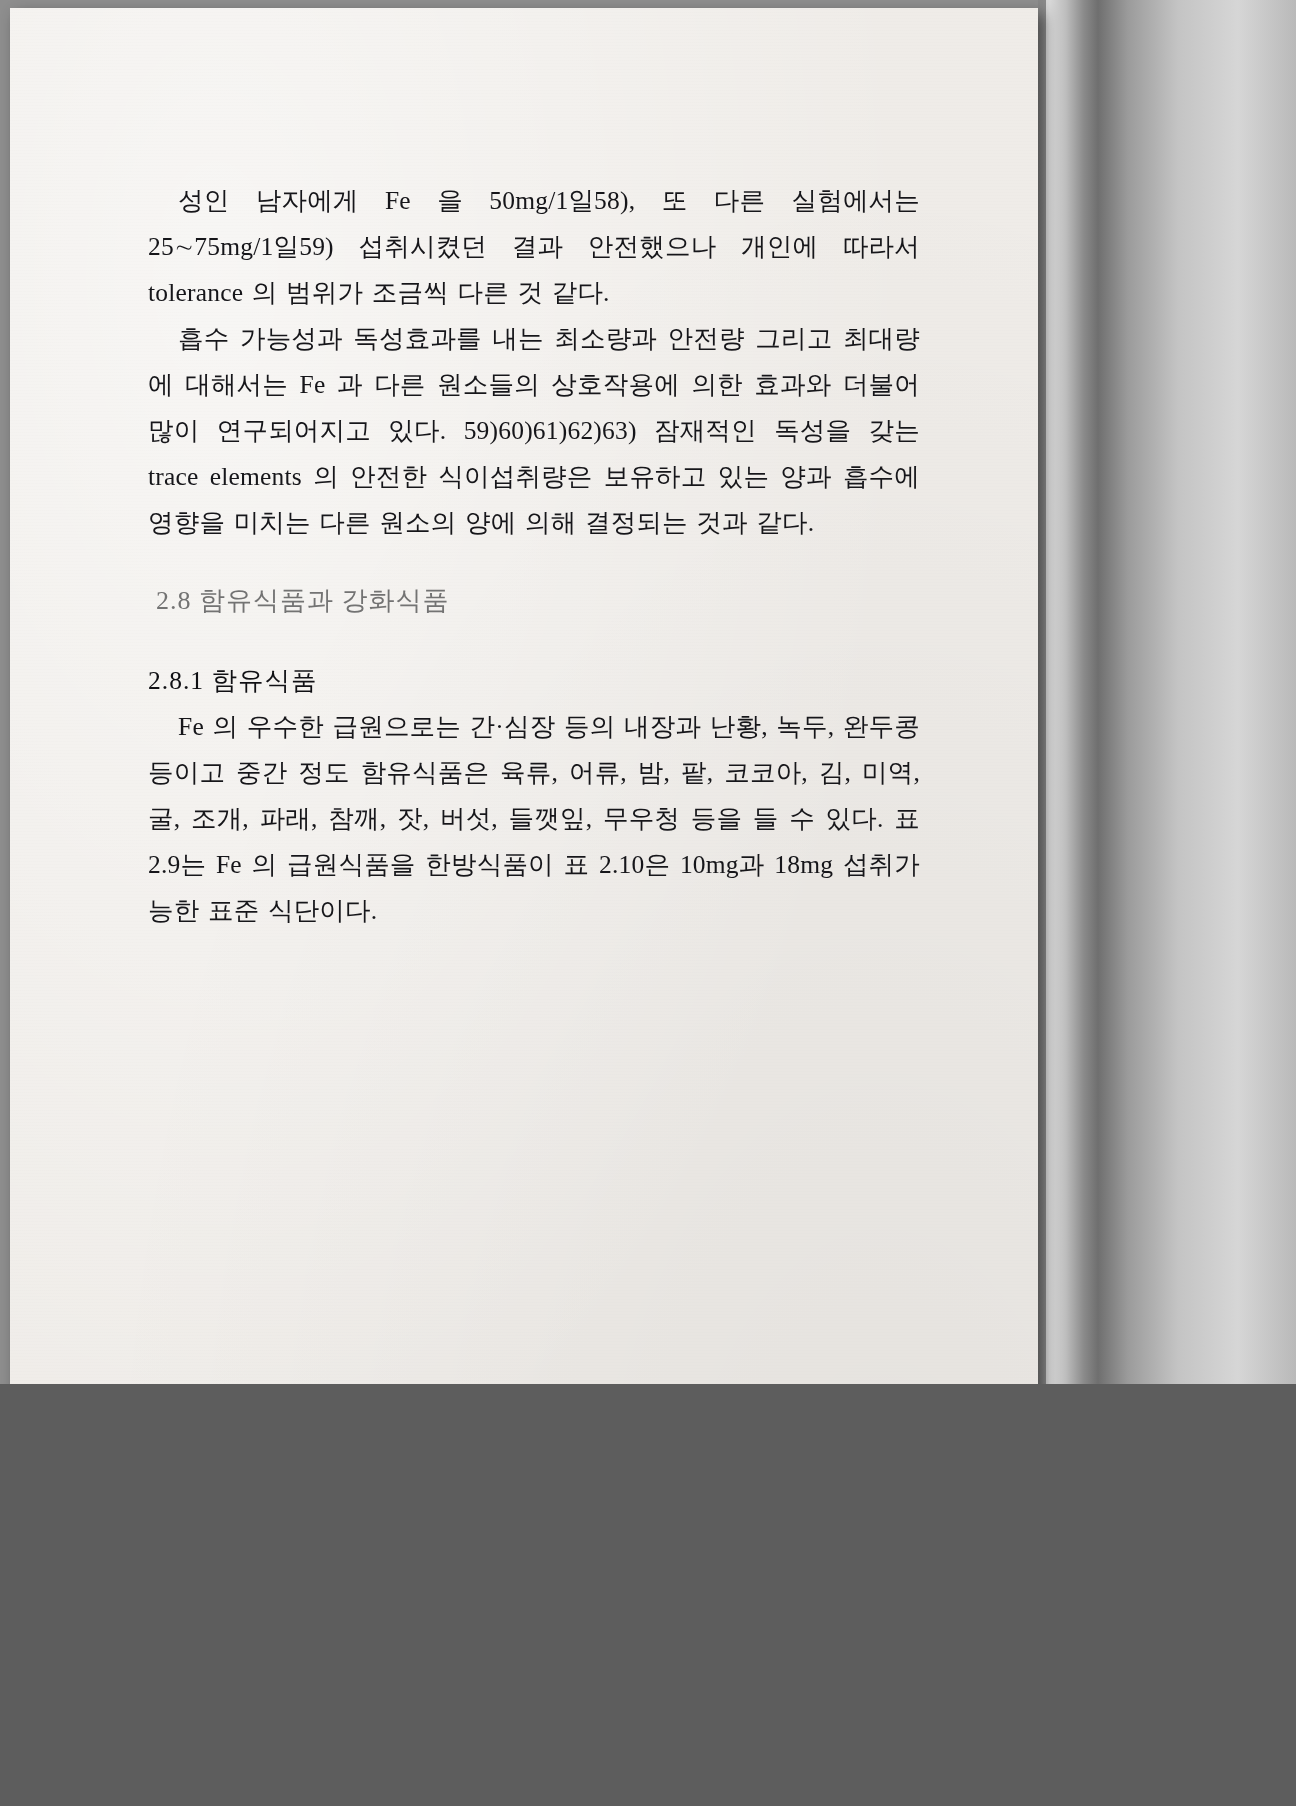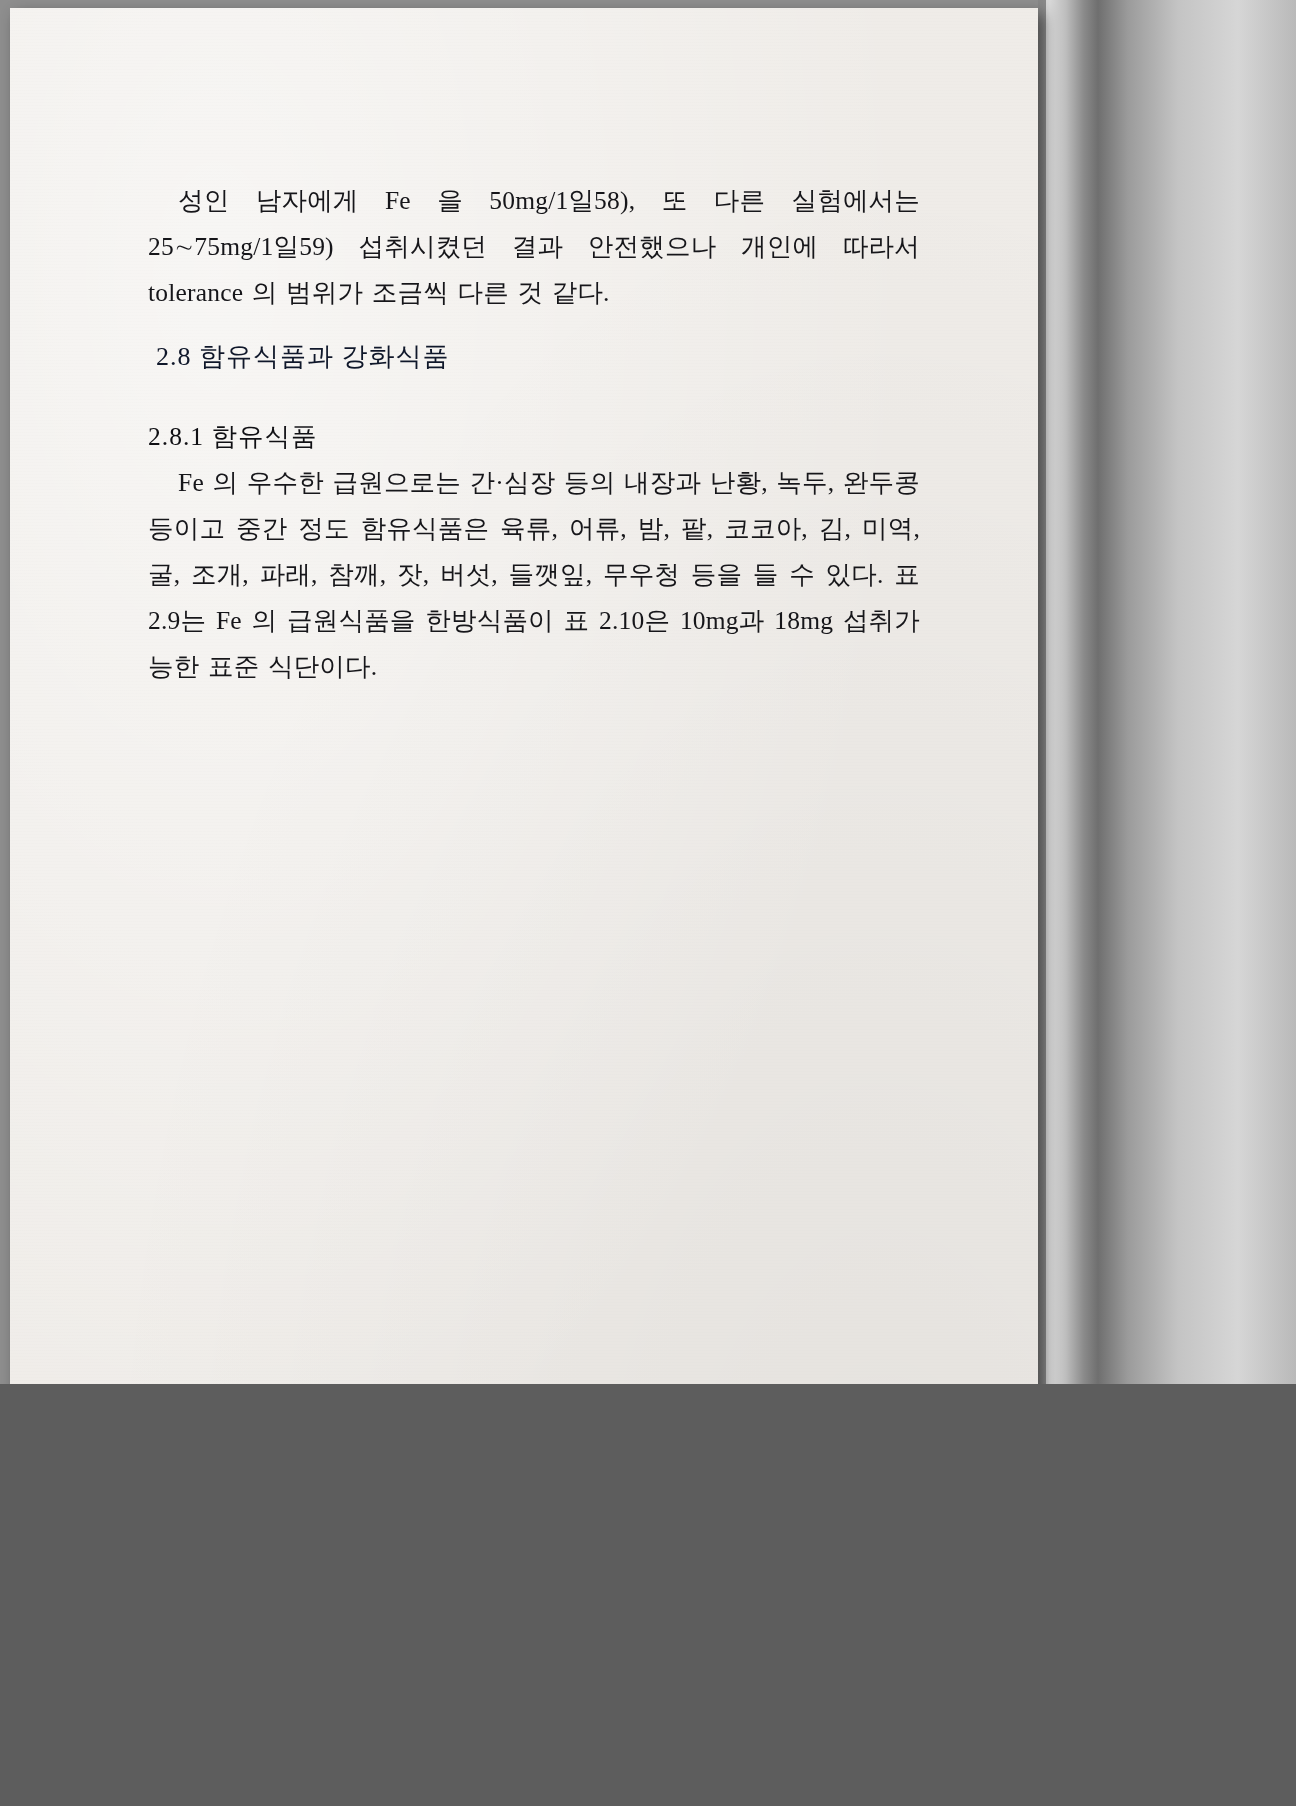--- a/index.html
+++ b/index.html
@@ -78,22 +78,22 @@
     text-justify: inter-character;
     text-indent: 30px;
     letter-spacing: 0.2px;
     word-spacing: 2px;
   }
   p.para + p.para { margin-top: 0; }
 
   h2.sec {
     font-size: 26px;
     line-height: 46px;
-    color: #0f172a;
-    margin: 18px 0 34px 8px;
+    color: #737373;
+    margin: 32px 0 34px 8px;
     text-indent: 0;
     letter-spacing: 1px;
     font-weight: normal;
   }
   h3.subsec {
     font-size: 25.5px;
     line-height: 46px;
     color: #101014;
     margin: 0 0 0 0;
     text-indent: 0;
@@ -126,20 +126,21 @@
 <body>
 
 <div class="scan">
   <div class="gutter"></div>
 
   <div class="page">
     <div class="text-col">
 
       <p class="para">성인 남자에게 Fe 을 50mg/1일58), 또 다른 실험에서는 25∼75mg/1일59) 섭취시켰던 결과 안전했으나 개인에 따라서 tolerance 의 범위가 조금씩 다른 것 같다.</p>
 
+      <p class="para">흡수 가능성과 독성효과를 내는 최소량과 안전량 그리고 최대량에 대해서는 Fe 과 다른 원소들의 상호작용에 의한 효과와 더불어 많이 연구되어지고 있다. 59)60)61)62)63) 잠재적인 독성을 갖는 trace elements 의 안전한 식이섭취량은 보유하고 있는 양과 흡수에 영향을 미치는 다른 원소의 양에 의해 결정되는 것과 같다.</p>
 
       <h2 class="sec">2.8   함유식품과 강화식품</h2>
 
       <h3 class="subsec">2.8.1   함유식품</h3>
 
       <p class="para">Fe 의 우수한 급원으로는 간·심장 등의 내장과 난황, 녹두, 완두콩 등이고 중간 정도 함유식품은 육류, 어류, 밤, 팥, 코코아, 김, 미역, 굴, 조개, 파래, 참깨, 잣, 버섯, 들깻잎, 무우청 등을 들 수 있다. 표 2.9는 Fe 의 급원식품을 한방식품이 표 2.10은 10mg과 18mg 섭취가능한 표준 식단이다.</p>
 
 
 
 

